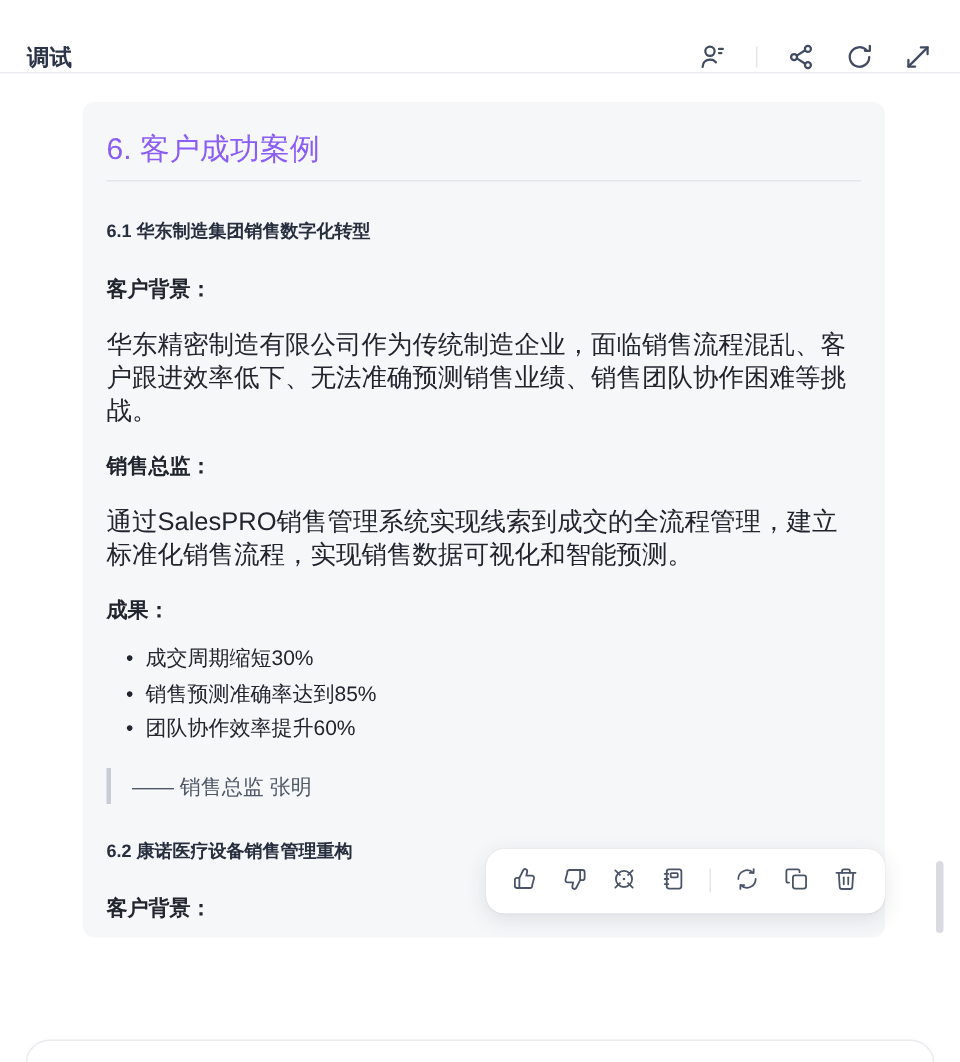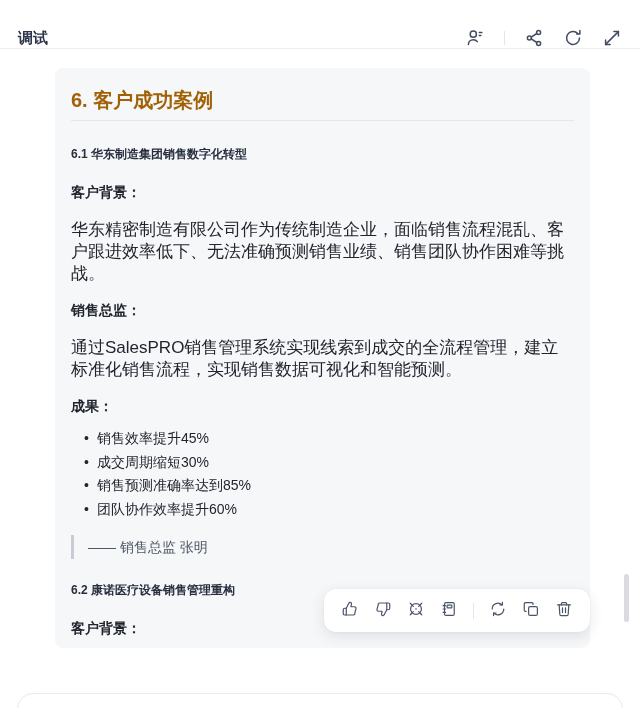--- a/index.html
+++ b/index.html
@@ -25,21 +25,21 @@
   .icon-btn svg { display:block; }
   .v-divider { width:1px; height:14px; background:#e3e5ea; }
 
   
   .message-card {
     position:absolute; left:55px; top:68px; width:535px;
     background:#f6f7f9; border-radius:8px;
     padding:16px 16px 9px; color:#21252e;
   }
   .message-card h2 {
-    font-size:20px; line-height:24px; font-weight:bold; color:#a16207;
+    font-size:20px; line-height:24px; font-weight:normal; color:#8b5cf6;
     margin-top:4px; padding-bottom:8px; border-bottom:1px solid #e5e6eb;
   }
   .message-card h3 {
     font-size:12px; line-height:22px; font-weight:bold; color:#272e3e;
   }
   .h3-first { margin-top:22px; }
   .h3-second { margin-top:20px; }
   .para-label {
     margin-top:14px; font-size:14px; line-height:22px; font-weight:bold; color:#21252e;
   }
@@ -144,21 +144,20 @@
     <h3 class="h3-first">6.1 华东制造集团销售数字化转型</h3>
 
     <p class="para-label after-h3">客户背景：</p>
     <p class="para-body">华东精密制造有限公司作为传统制造企业，面临销售流程混乱、客户跟进效率低下、无法准确预测销售业绩、销售团队协作困难等挑战。</p>
 
     <p class="para-label">销售总监：</p>
     <p class="para-body">通过SalesPRO销售管理系统实现线索到成交的全流程管理，建立标准化销售流程，实现销售数据可视化和智能预测。</p>
 
     <p class="para-label">成果：</p>
     <ul class="results-list">
-      <li>销售效率提升45%</li>
       <li>成交周期缩短30%</li>
       <li>销售预测准确率达到85%</li>
       <li>团队协作效率提升60%</li>
     </ul>
 
     <blockquote>
       <p class="quote-author">—— 销售总监 张明</p>
     </blockquote>
 
     <h3 class="h3-second">6.2 康诺医疗设备销售管理重构</h3>

